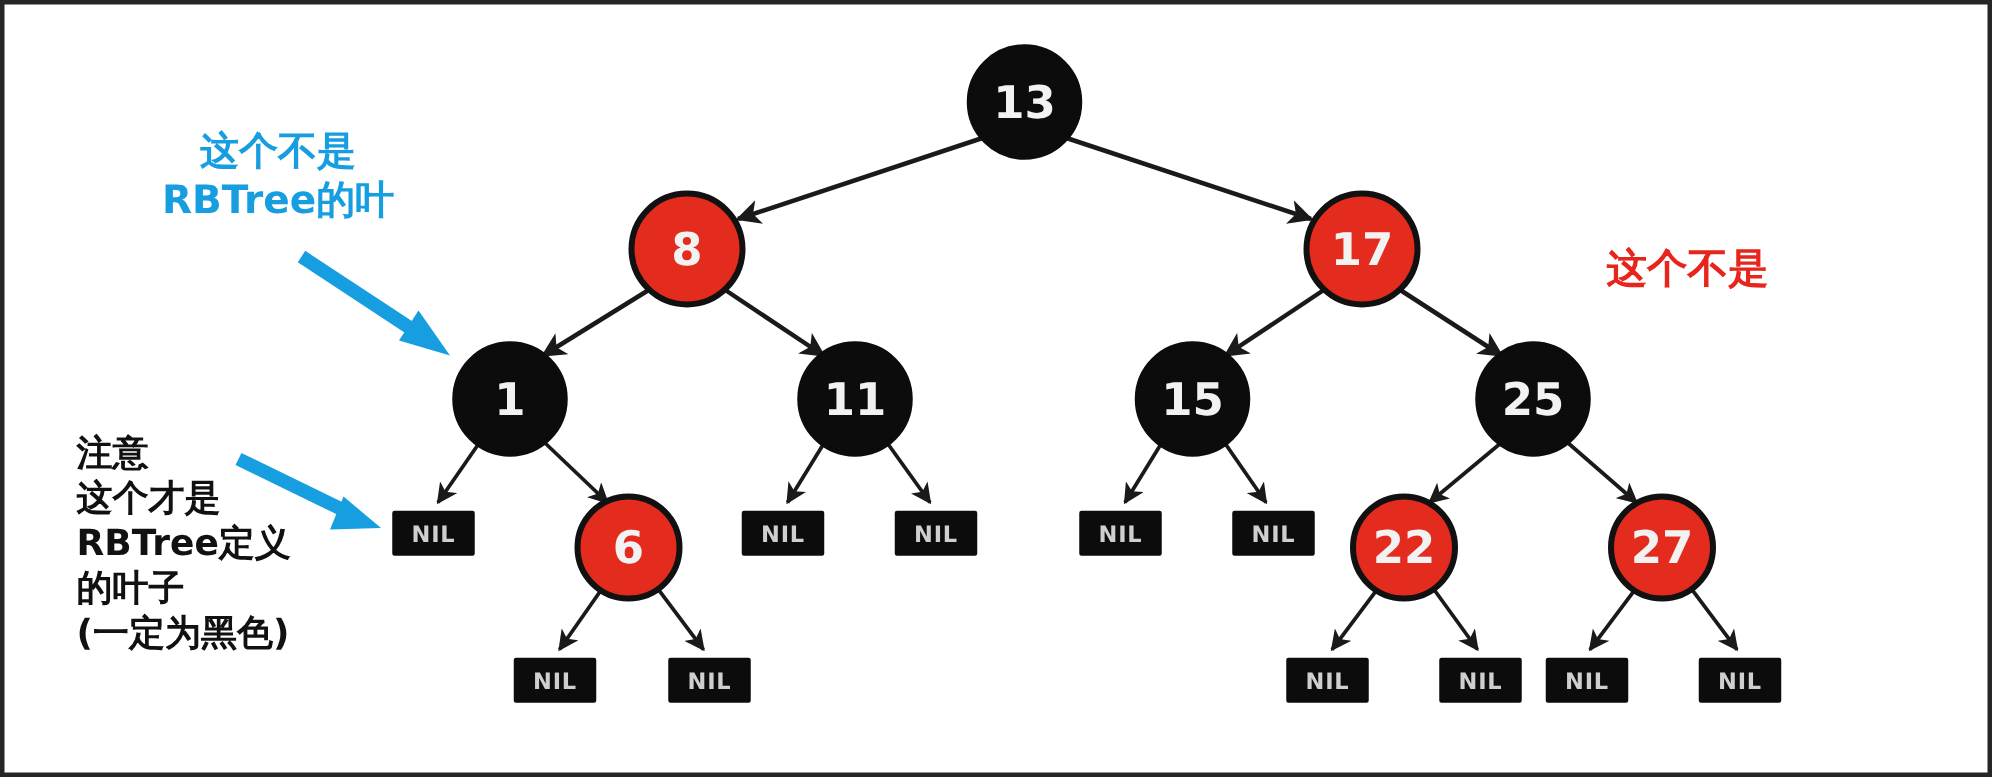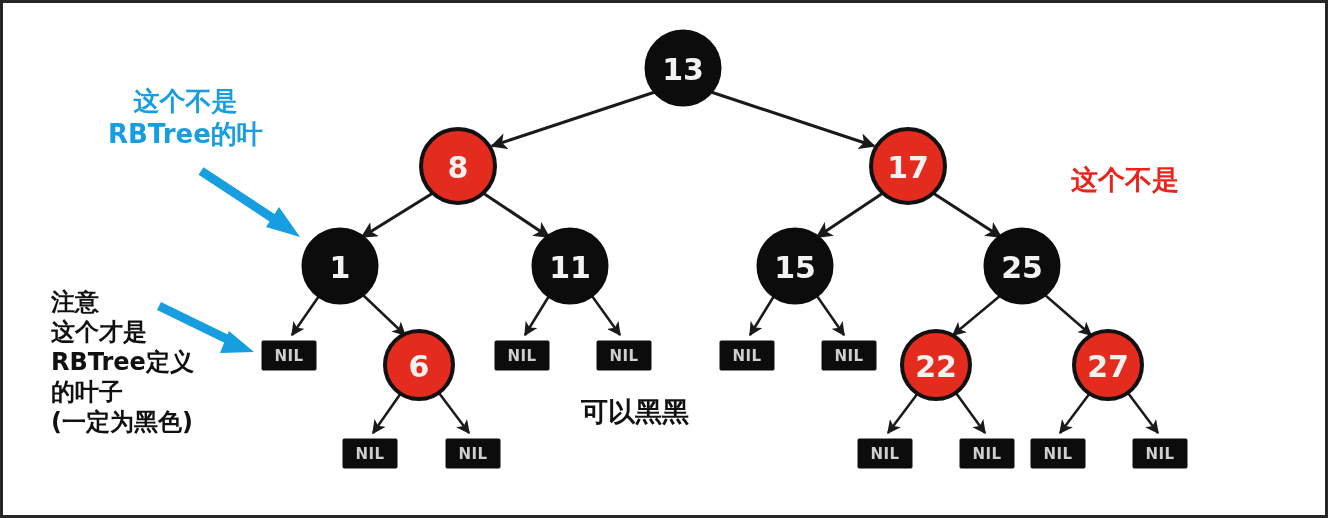--- a/index.html
+++ b/index.html
@@ -213,17 +213,16 @@
 
   <div class="annot annot-blue" id="annot-notleaf">这个不是
 RBTree的叶</div>
 
   <div class="annot annot-black" id="annot-notice">注意
 这个才是
 RBTree定义
 的叶子
 (一定为黑色)</div>
 
-  <div class="annot annot-black" id="annot-blackblack">可以黑黑</div>
 
   <div class="annot annot-red" id="annot-redred">这个不是</div>
 
 </div>
 
 </body></html>

